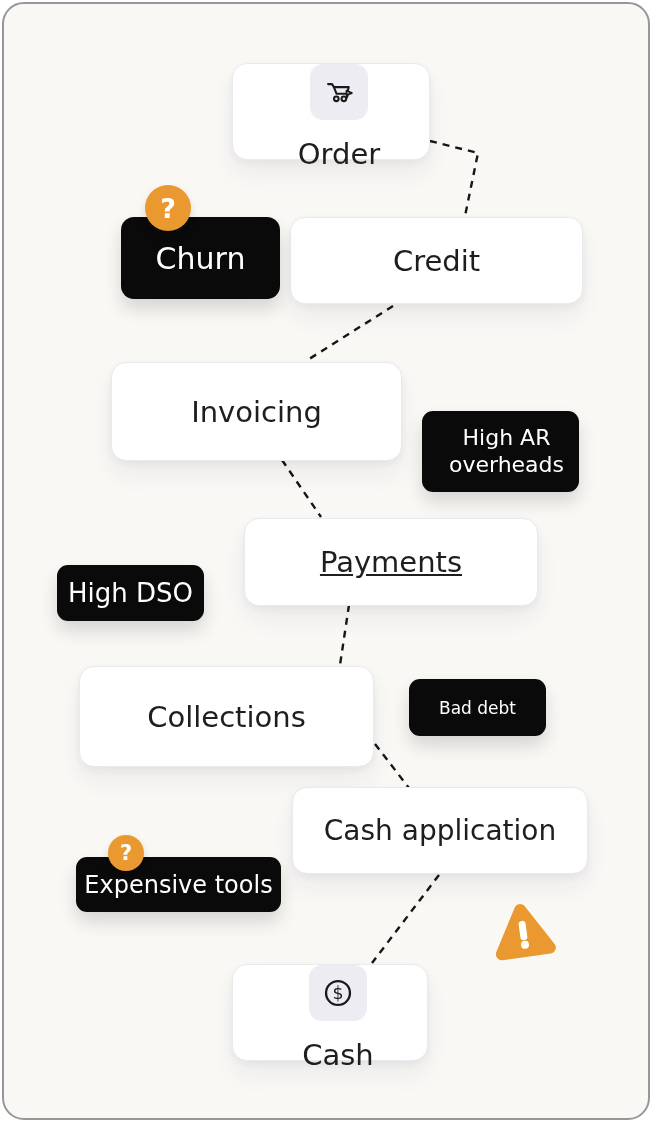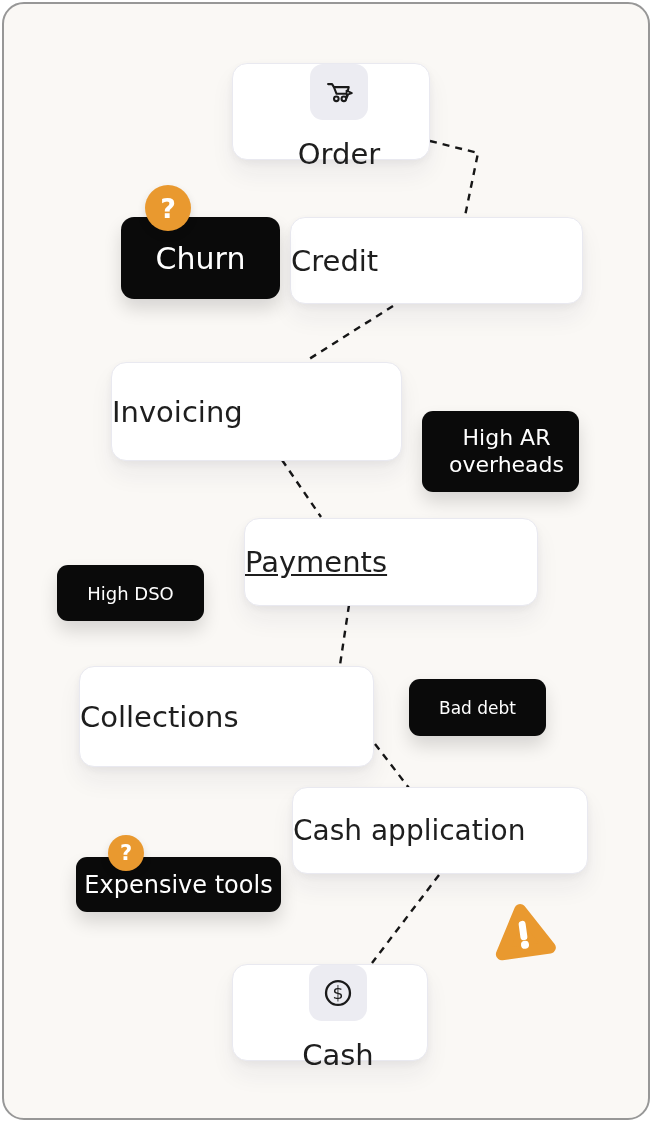--- a/index.html
+++ b/index.html
@@ -10,21 +10,21 @@
   }
   .frame{
     position:absolute;inset:2px;
     border:2px solid #979797;border-radius:22px;
     background:#FAF8F5;overflow:hidden;
   }
   .connectors{position:absolute;left:0;top:0;width:652px;height:1122px;pointer-events:none;}
   .node{
     position:absolute;box-sizing:border-box;
     background:#FFFFFF;border:1px solid #E9E9F0;border-radius:15px;
-    display:flex;align-items:center;
+    display:flex;align-items:center;justify-content:center;
     color:#1E1E1E;font-size:29px;font-weight:500;white-space:nowrap;
     box-shadow:0 14px 24px rgba(34,34,68,0.06),0 3px 7px rgba(34,34,68,0.05);
   }
   .node.with-icon{justify-content:flex-start;padding-left:16px;gap:17px;flex-direction:column;}
   .icon-tile{
     width:58px;height:56px;background:#ECECF2;border-radius:13px;
     display:flex;align-items:center;justify-content:center;flex:0 0 auto;
   }
   .n-order{left:228px;top:59px;width:198px;height:97px;}
   .n-credit{left:286px;top:213px;width:293px;height:87px;}
@@ -34,21 +34,21 @@
   .n-cashapp{left:288px;top:783px;width:296px;height:87px;font-size:28px;}
   .n-cash{left:228px;top:960px;width:196px;height:97px;}
   .badge{
     position:absolute;box-sizing:border-box;
     background:#0A0A0A;color:#FFFFFF;border-radius:11px;
     display:flex;align-items:center;justify-content:center;text-align:center;
     font-weight:500;box-shadow:0 10px 18px rgba(0,0,0,0.14);
   }
   .b-churn{left:117px;top:213px;width:159px;height:82px;font-size:30px;border-radius:13px;}
   .b-highar{left:418px;top:407px;width:157px;height:81px;font-size:22px;line-height:1.22;padding-left:12px;}
-  .b-highdso{left:53px;top:561px;width:147px;height:56px;font-size:18px;}
+  .b-highdso{left:53px;top:561px;width:147px;height:56px;font-size:26px;}
   .b-baddebt{left:405px;top:675px;width:137px;height:57px;font-size:17px;}
   .b-expensive{left:72px;top:853px;width:205px;height:55px;font-size:24px;}
   .qmark{
     position:absolute;border-radius:50%;background:#E9992F;color:#FFFFFF;
     display:flex;align-items:center;justify-content:center;font-weight:bold;
     box-shadow:0 4px 8px rgba(0,0,0,0.12);
   }
   .q-churn{left:141px;top:181px;width:46px;height:46px;font-size:27px;}
   .q-expensive{left:104px;top:831px;width:36px;height:36px;font-size:21px;}
   .warning{position:absolute;left:488px;top:898px;width:62px;height:57px;transform:rotate(-8deg);}

